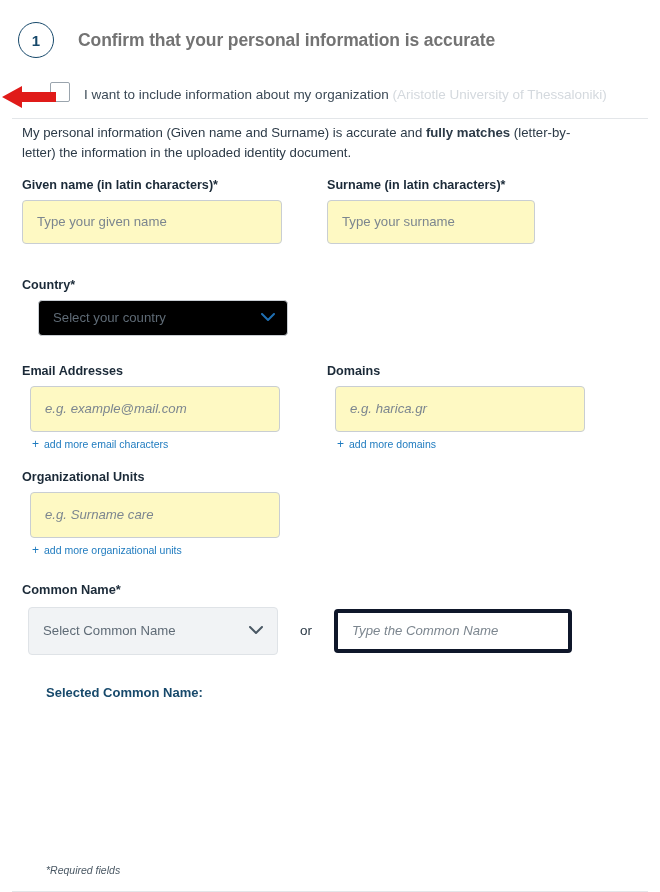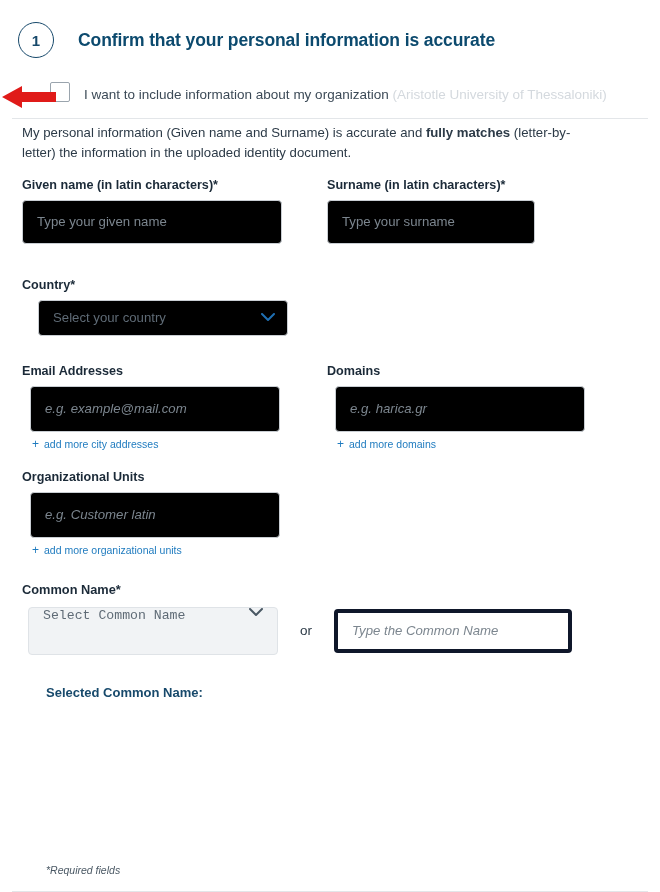--- a/index.html
+++ b/index.html
@@ -39,21 +39,21 @@
     align-items: center;
     justify-content: center;
     font-size: 15px;
     font-weight: 600;
     flex: 0 0 auto;
   }
   .step-title {
     margin-left: 24px;
     font-size: 17.5px;
     font-weight: 700;
-    color: #0c4a6e;
+    color: #737373;
     letter-spacing: -0.1px;
   }
 
   
   .org-row {
     display: flex;
     align-items: flex-end;
     padding: 6px 0 16px 22px;
     border-bottom: 1px solid #e3e6e9;
     margin: 0 12px 0 12px;
@@ -113,21 +113,21 @@
     font-weight: 700;
     color: #1b2a38;
     margin-bottom: 8px;
     display: block;
   }
 
   .input {
     height: 44px;
     border: 1px solid #c9ced3;
     border-radius: 4px;
-    background: #000000;
+    background: #fef9c3;
     display: flex;
     align-items: center;
     padding: 0 14px;
     box-sizing: border-box;
     font-size: 13.2px;
     color: #7c868f;
   }
   .input.placeholder-italic { font-style: italic; }
   .input.w260 { width: 260px; }
   .input.w250 { width: 250px; }
@@ -181,26 +181,26 @@
     align-items: center;
     margin-left: 28px;
   }
   .cn-select {
     width: 250px;
     height: 48px;
     background: #f1f3f5;
     border: 1px solid #dfe3e7;
     border-radius: 4px;
     display: flex;
+    align-items: center;
     justify-content: space-between;
     padding: 0 14px;
     box-sizing: border-box;
     font-size: 13.2px;
     color: #5f6b76;
-    font-family: Liberation Mono, monospace;
   }
   .or-text {
     margin: 0 22px;
     font-size: 13.5px;
     color: #2c3a47;
   }
   .cn-input {
     width: 238px;
     height: 44px;
     border: 4px solid #0f172a;
@@ -288,37 +288,37 @@
     <div class="col right"></div>
   </div>
 
 
   <div class="grid" style="margin-top:28px;">
     <div class="col">
       <label class="field-label">Email Addresses</label>
       <div class="input w250 placeholder-italic" style="margin-left:8px;height:46px;">e.g. example@mail.com</div>
       <div class="add-more" style="margin-left:10px;">
         <span class="plus">+</span>
-        <span>add more city addresses</span>
+        <span>add more email characters</span>
       </div>
     </div>
     <div class="col right">
       <label class="field-label">Domains</label>
       <div class="input w250 placeholder-italic" style="margin-left:8px;height:46px;">e.g. harica.gr</div>
       <div class="add-more" style="margin-left:10px;">
         <span class="plus">+</span>
         <span>add more domains</span>
       </div>
     </div>
   </div>
 
   <div class="grid" style="margin-top:20px;">
     <div class="col">
       <label class="field-label">Organizational Units</label>
-      <div class="input w250 placeholder-italic" style="margin-left:8px;height:46px;">e.g. Customer latin</div>
+      <div class="input w250 placeholder-italic" style="margin-left:8px;height:46px;">e.g. Surname care</div>
       <div class="add-more" style="margin-left:10px;">
         <span class="plus">+</span>
         <span>add more organizational units</span>
       </div>
     </div>
     <div class="col right"></div>
   </div>
 
   <div class="cn-label">Common Name*</div>
   <div class="cn-row">

